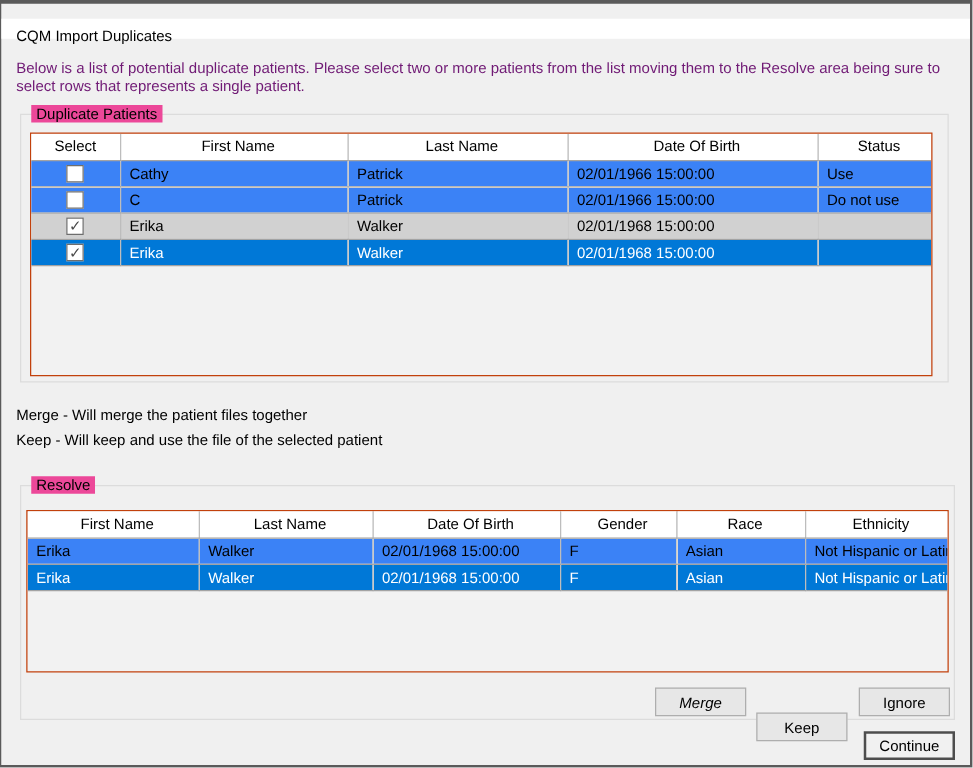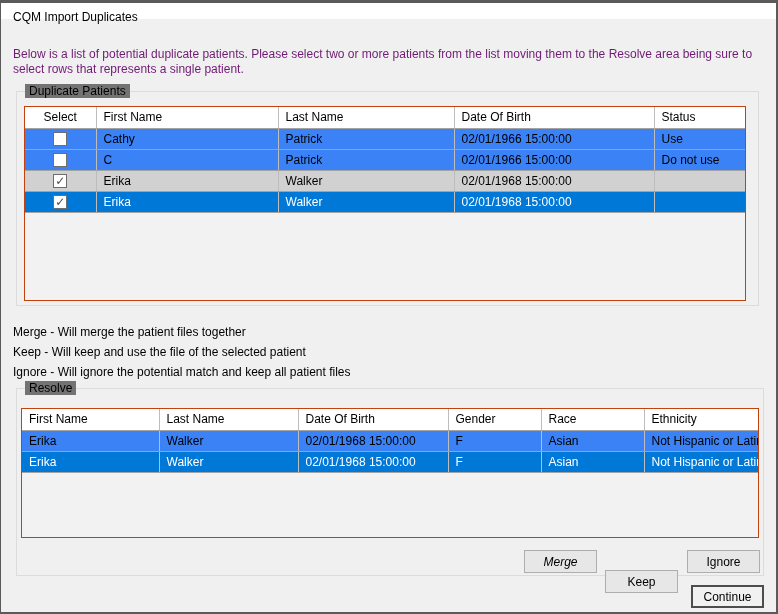--- a/index.html
+++ b/index.html
@@ -12,40 +12,40 @@
     height: 614px;
     background: #f0f0f0;
     border-top: 3px solid #5a5a5a;
     border-left: 1px solid #5a5a5a;
     border-right: 2px solid #5a5a5a;
     border-bottom: 2px solid #5a5a5a;
     overflow: hidden;
   }
 
   .titlebar {
-    position: absolute; left: 0; top: 0; width: 100%; height: 16px;
+    position: absolute; left: 0; top: 12px; width: 100%; height: 16px;
     background: #ffffff;
   }
   .titlebar-text {
     position: absolute; left: 12px; top: 7px; font-size: 12px; color: #000;
   }
 
   .instructions {
     position: absolute; left: 12px; top: 44px; width: 742px;
     line-height: 15px; color: #701a75;
   }
 
   .groupbox {
     position: absolute;
     border: 1px solid #dcdcdc;
     background: transparent;
   }
   .groupbox-label {
     position: absolute; top: -8px; left: 8px;
-    background: #737373; padding: 0 4px; color: #000;
+    background: #ec4899; padding: 0 4px; color: #000;
   }
   #gb-duplicates { left: 15px; top: 88px; width: 743px; height: 215px; }
   #gb-resolve   { left: 15px; top: 385px; width: 748px; height: 188px; }
 
   .grid-wrap {
     position: absolute;
     border: 1px solid #c2410c;
     background: #f2f2f2;
     overflow: hidden;
   }
@@ -56,21 +56,21 @@
   table.grid th, table.grid td {
     height: 21px;
     padding: 0 0 0 7px;
     text-align: left;
     font-weight: normal;
     white-space: nowrap;
     overflow: hidden;
     border-right: 1px solid #bdbdbd;
     border-bottom: 1px solid #a3a3a3;
   }
-  table.grid th { background: #ffffff; }
+  table.grid th { background: #ffffff; text-align: center; }
   table.grid td { background: #3b82f6; }
   table.grid th:last-child, table.grid td:last-child { border-right: none; }
   table.grid .center { text-align: center; padding-left: 0; }
 
   tr[data-state="inactive"] td { background: #d1d1d1; }
   tr[data-state="active"] td { background: #0078d7; color: #ffffff; }
 
   .checkbox {
     width: 14px; height: 14px;
     margin: 0 auto;
@@ -179,21 +179,20 @@
           <td>Walker</td>
           <td>02/01/1968 15:00:00</td>
           <td></td>
         </tr>
       </tbody>
     </table>
   </div>
 
   <div class="legend-line" id="legend-keep">Keep - Will keep and use the file of the selected patient</div>
   <div class="legend-line" id="legend-merge">Merge - Will merge the patient files together</div>
-  <div class="legend-line" id="legend-ignore">Ignore - Will ignore the potential match and keep all patient files</div>
 
   <div class="groupbox" id="gb-resolve">
     <span class="groupbox-label">Resolve</span>
   </div>
 
   <div class="grid-wrap" id="grid-resolve">
     <table class="grid">
       <colgroup>
         <col style="width:137px">
           <col style="width:139px">

